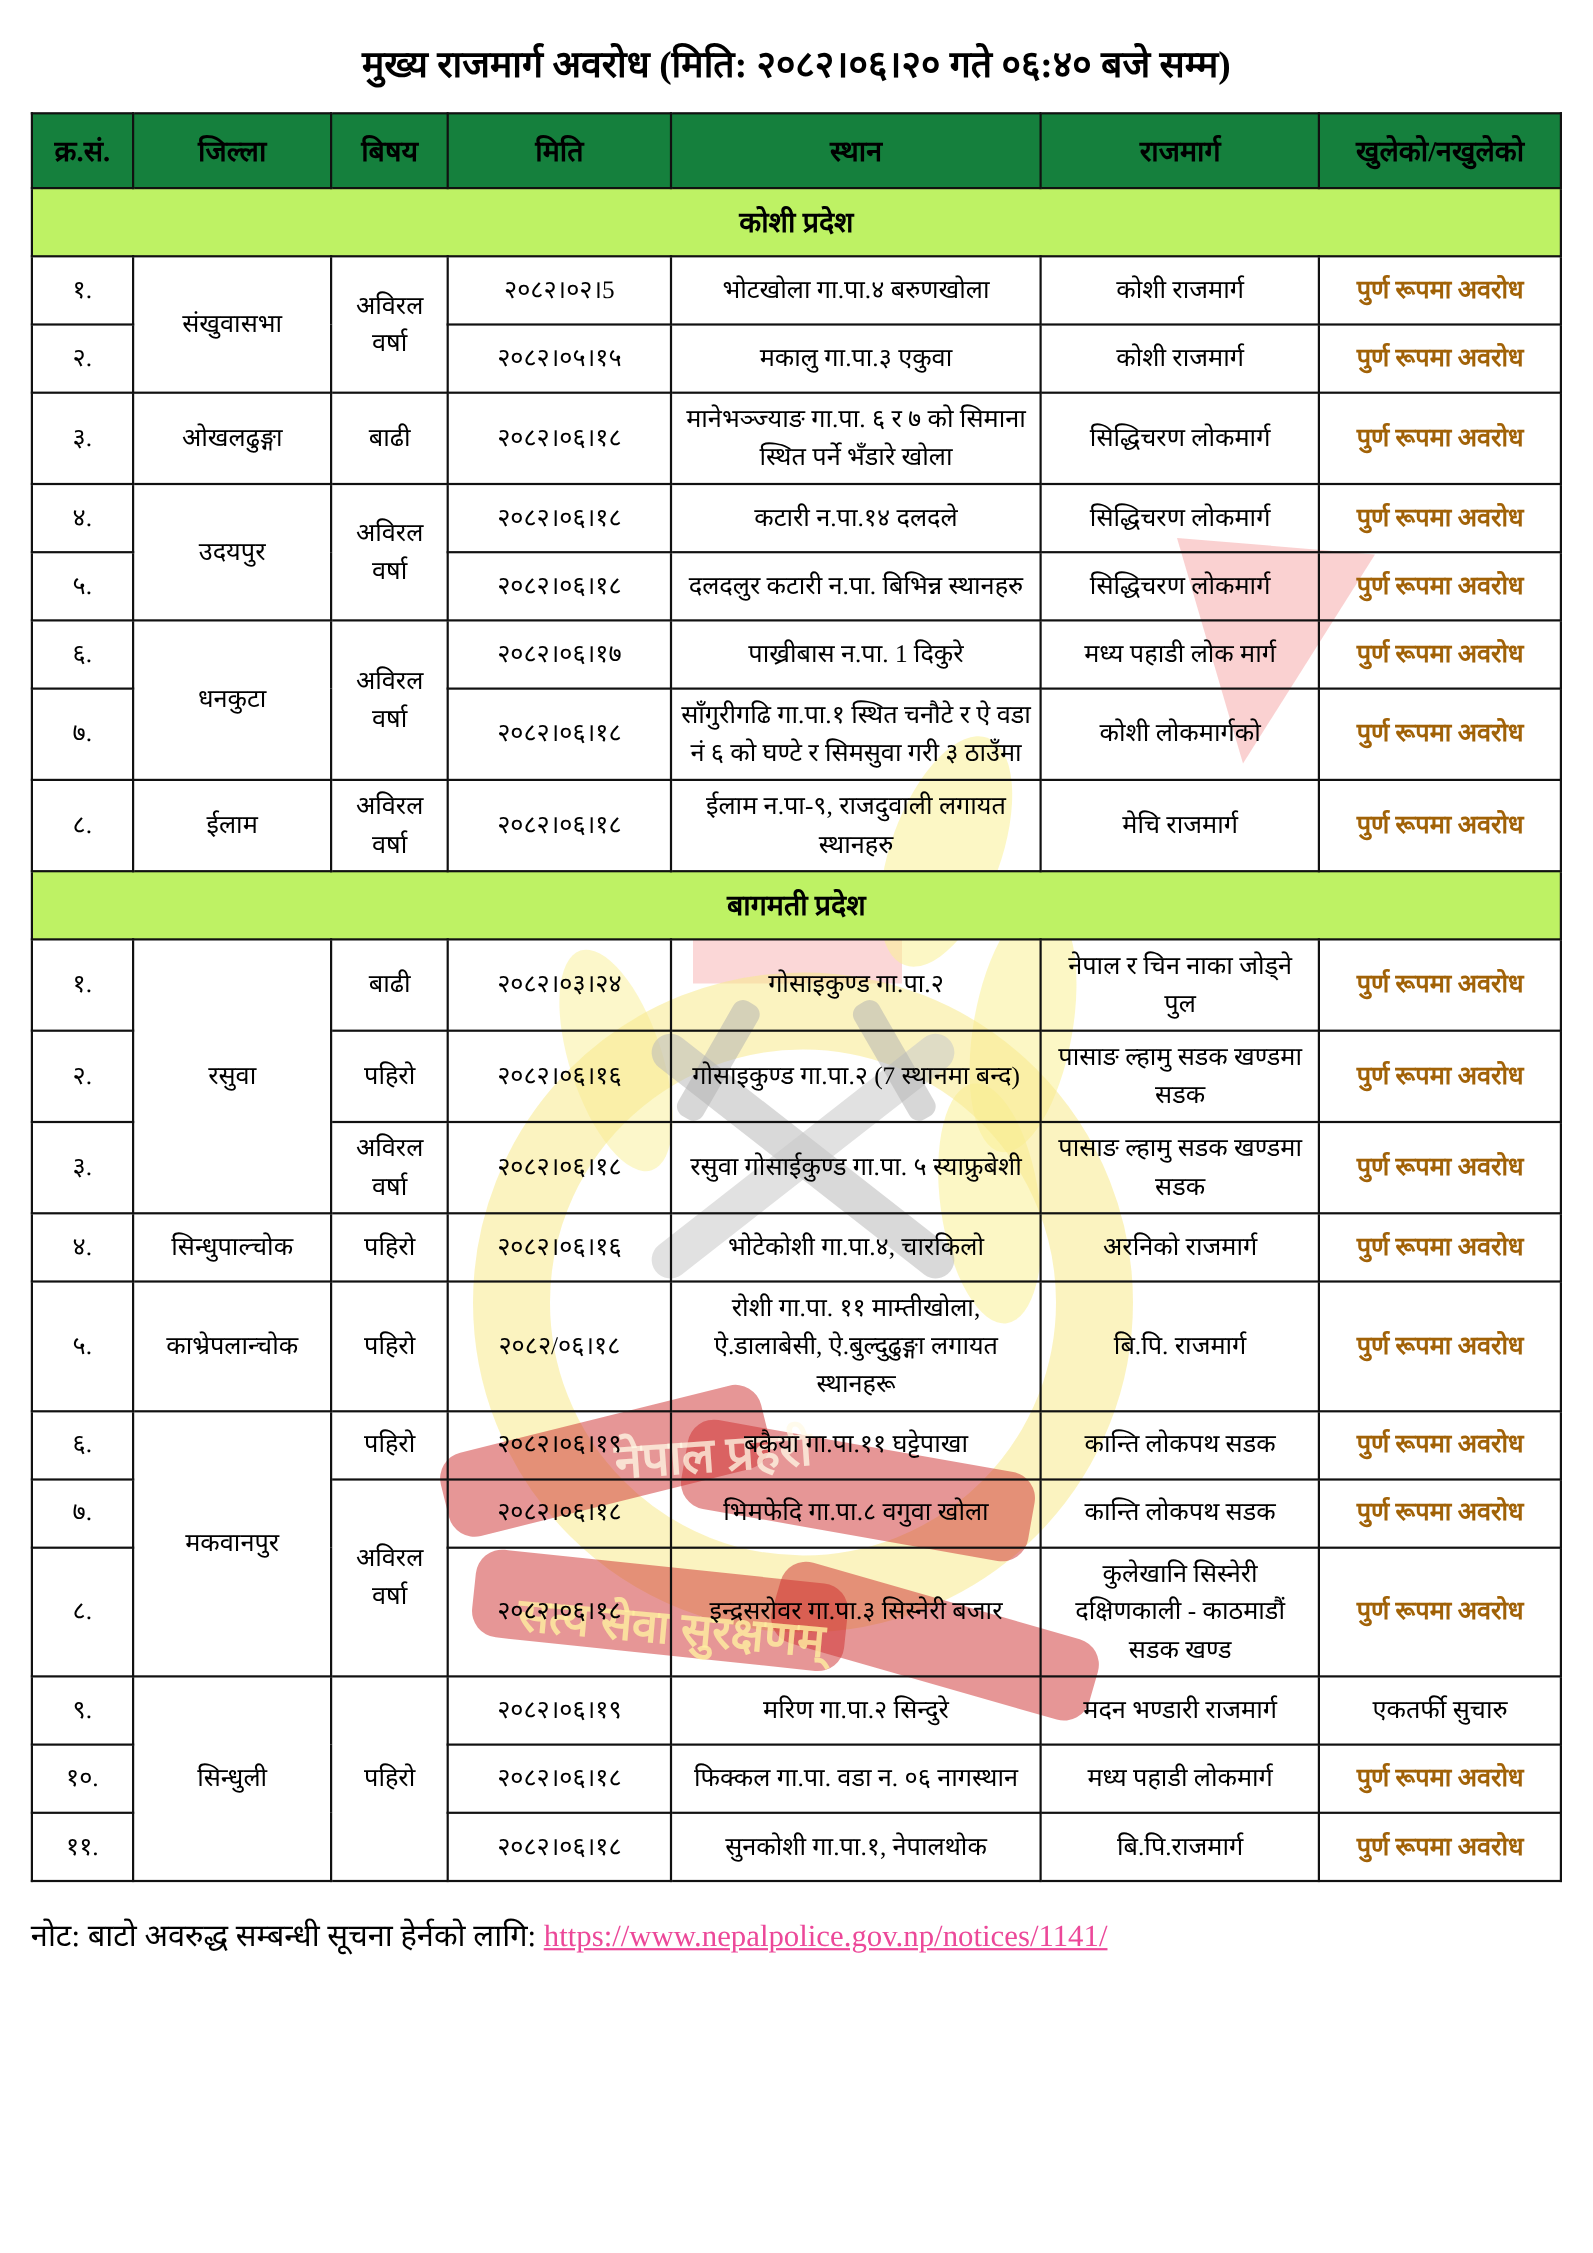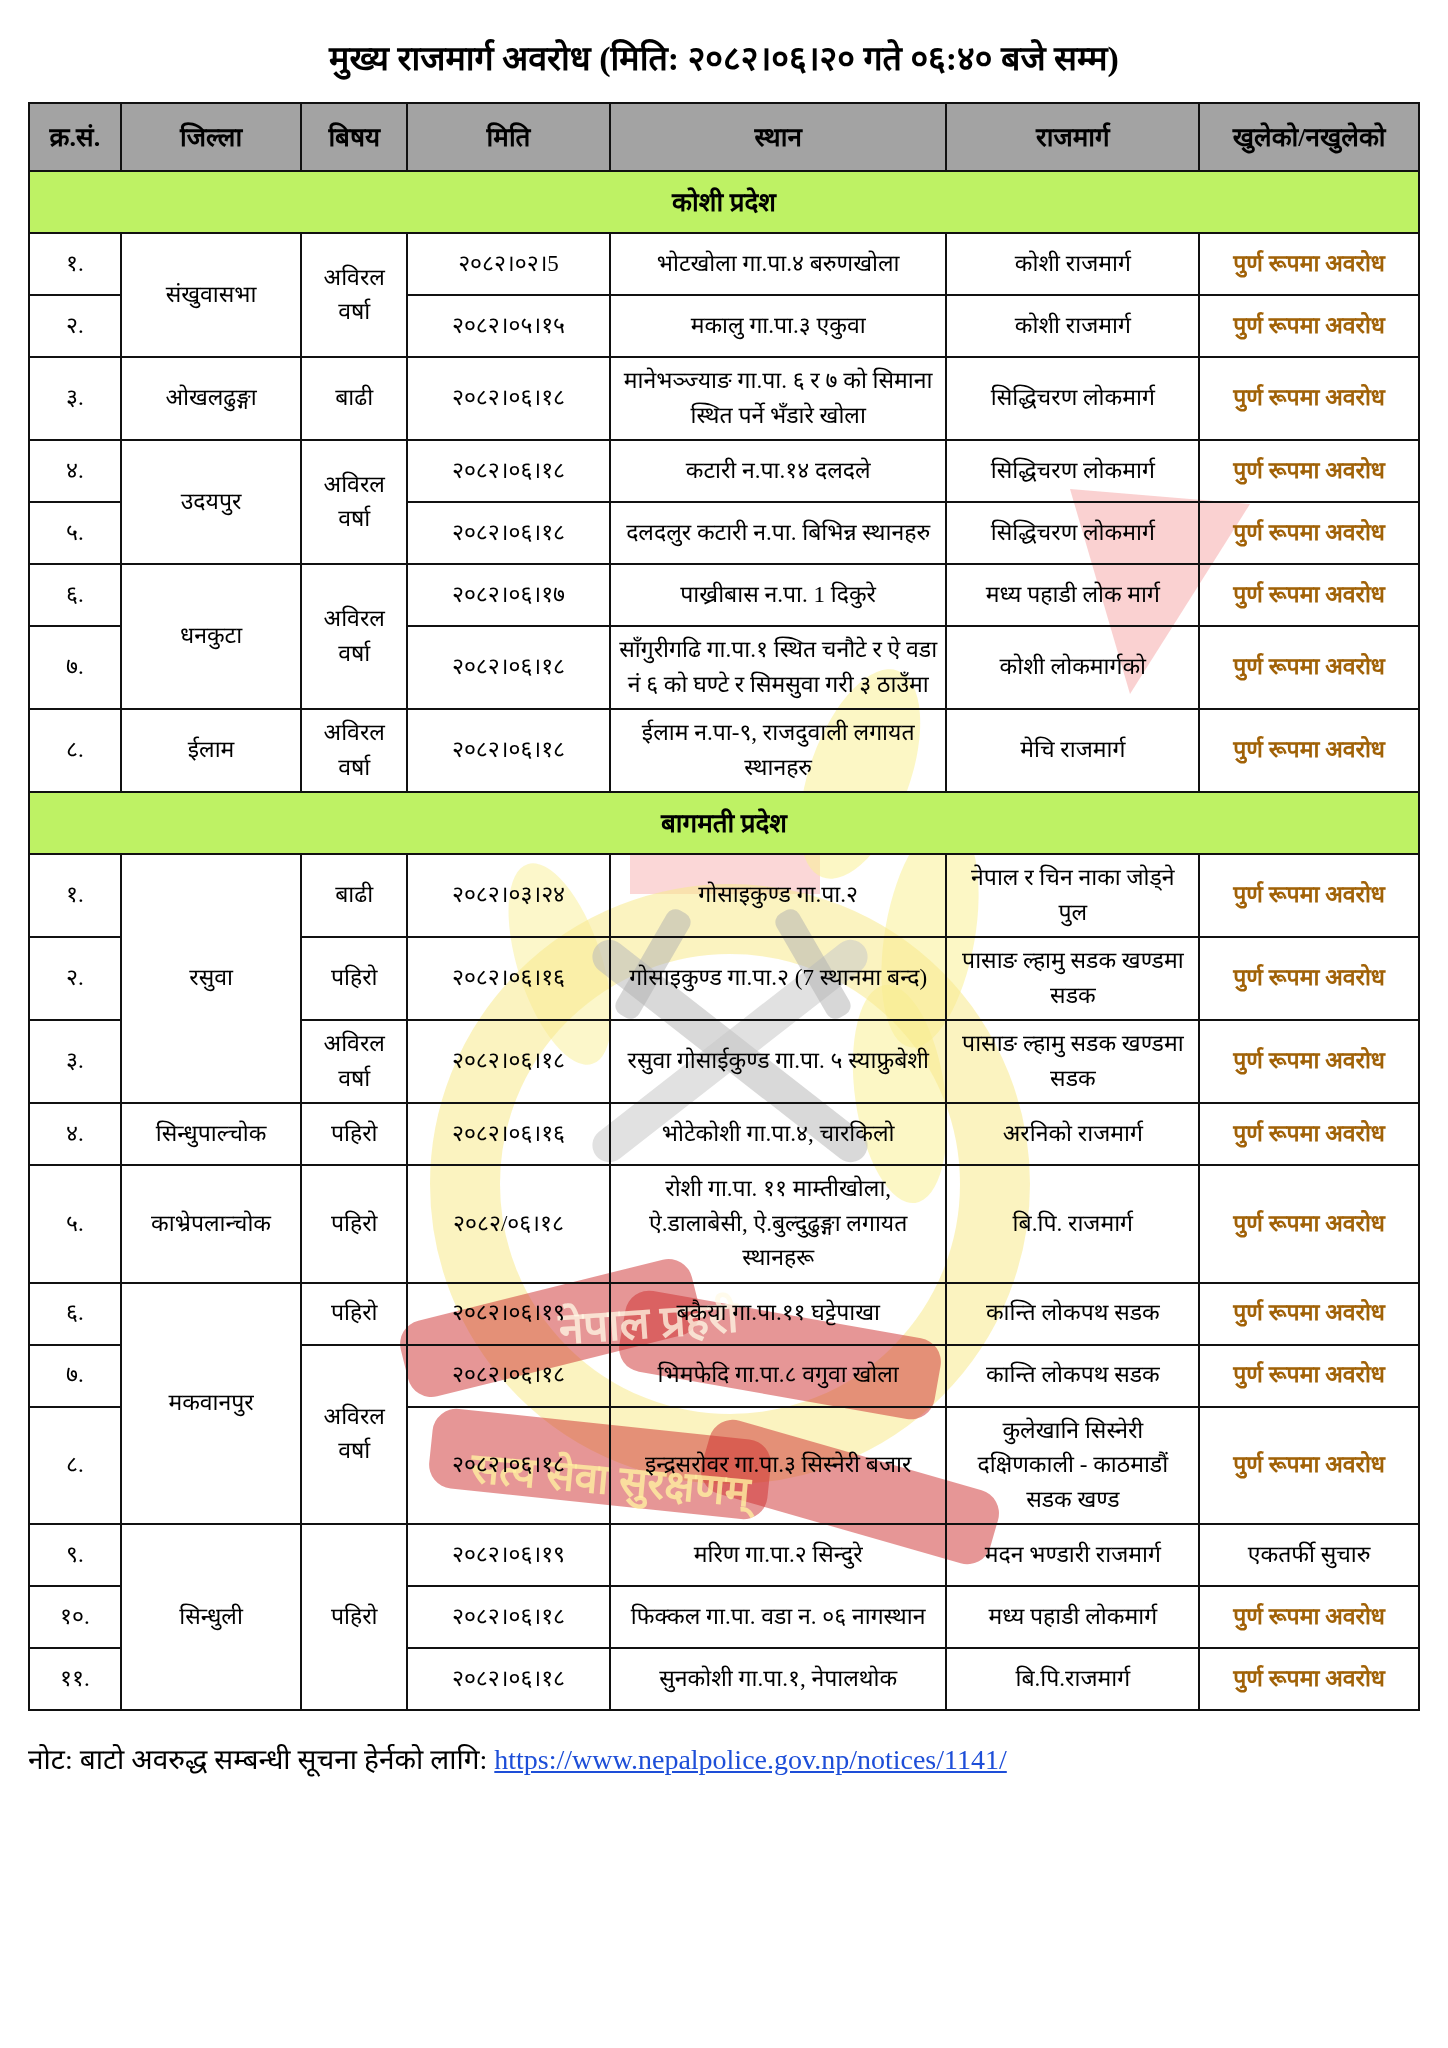--- a/index.html
+++ b/index.html
@@ -34,42 +34,42 @@
   }
   th,td{
     border:2px solid #111;
     padding:6px 8px;
     text-align:center;
     vertical-align:middle;
     line-height:1.5;
     background:transparent;
   }
   th{
-    background:#a3a3a3;
+    background:#15803d;
     font-size:26px;
     font-weight:bold;
     height:54px;
     margin-top:36px;
   }
   td{height:48px;}
   tr.section td{
     background:#bef264;
     font-weight:bold;
     font-size:26px;
     height:48px;
   }
   td.red{color:#a16207;font-weight:bold;}
   .note{
     width:1392px;
     margin:28px auto 0 auto;
     font-size:28px;
     position:relative;z-index:2;
     color:#000;
   }
-  .note a{color:#1d4ed8;}
+  .note a{color:#ec4899;}
   .wm-ribbon-label{
     font-family:"Liberation Serif","DejaVu Serif",serif;
     font-weight:bold;
   }
 </style>
 </head>
 <body>
 
 <div class="page">
 

